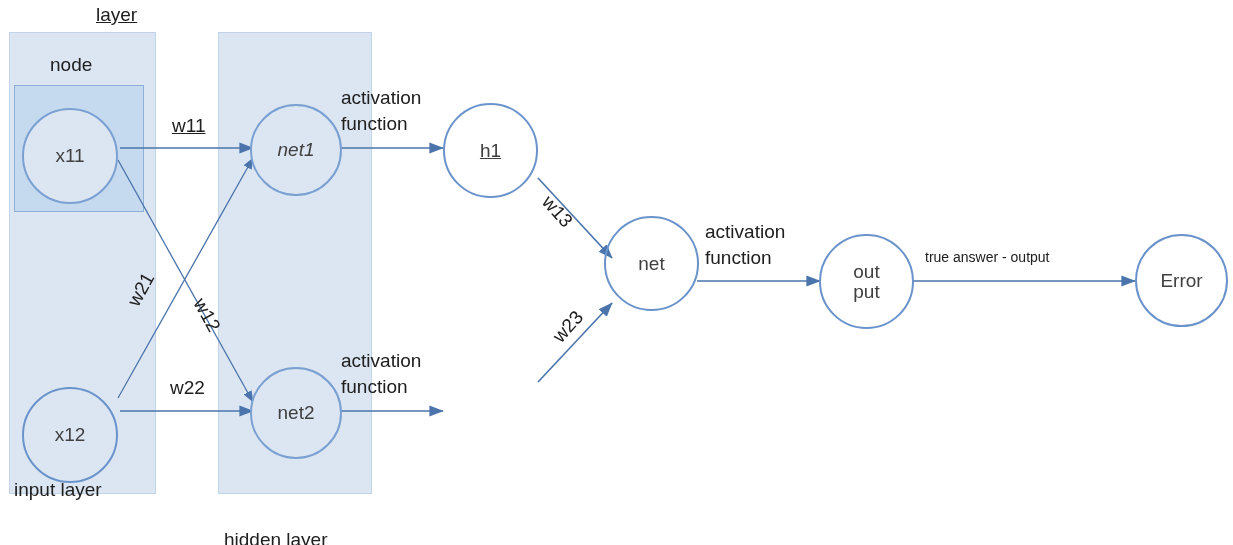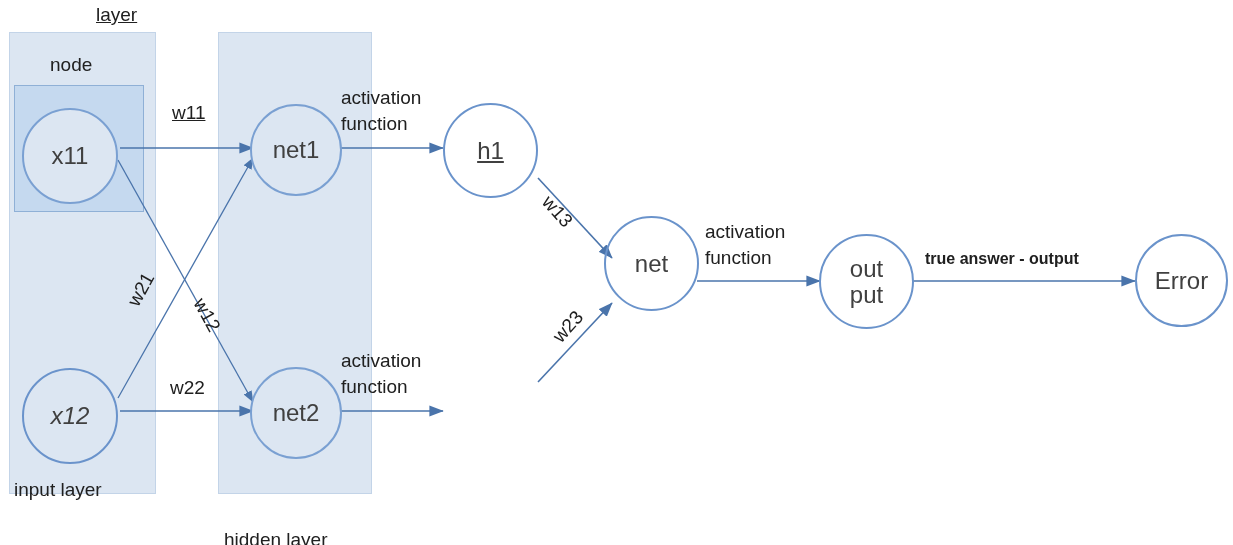--- a/index.html
+++ b/index.html
@@ -36,38 +36,37 @@
   .circle {
     position: absolute;
     border-radius: 50%;
     border: 2px solid #6a93cb;
     background: transparent;
     display: flex;
     align-items: center;
     justify-content: center;
     text-align: center;
     color: #404040;
-    font-size: 24px;
+    font-size: 19px;
     line-height: 1.05;
     box-sizing: border-box;
   }
   .circle.filled {
     background: #dce6f2;
     border-color: #7aa0d2;
   }
   .lbl {
     position: absolute;
     color: #202020;
     font-size: 19px;
     line-height: 1.1;
     white-space: pre;
   }
   .lbl.small {
-    font-size: 16px;
-    font-weight: bold;
+    font-size: 14px;
   }
   .rot {
     transform-origin: left top;
   }
 </style>
 </head>
 <body>
 
 <div id="canvas">
 
@@ -99,24 +98,24 @@
     <line x1="538" y1="382" x2="612" y2="303" stroke="#4a74ab" stroke-width="1.6" marker-end="url(#ah)"></line>
 
     <line x1="697" y1="281" x2="820" y2="281" stroke="#4a74ab" stroke-width="1.6" marker-end="url(#ah)"></line>
 
     <line x1="913" y1="281" x2="1135" y2="281" stroke="#4a74ab" stroke-width="1.6" marker-end="url(#ah)"></line>
   </svg>
 
   <div class="circle filled" style="left:22px; top:108px; width:96px; height:96px;">
     <span>x11</span>
   </div>
-  <div class="circle" style="left:22px; top:368px; width:96px; height:96px;font-style:italic;">
+  <div class="circle" style="left:22px; top:387px; width:96px; height:96px;">
     <span>x12</span>
   </div>
-  <div class="circle filled" style="left:250px; top:104px; width:92px; height:92px;">
+  <div class="circle filled" style="left:250px; top:104px; width:92px; height:92px;font-style:italic;">
     <span>net1</span>
   </div>
   <div class="circle filled" style="left:250px; top:367px; width:92px; height:92px;">
     <span>net2</span>
   </div>
   <div class="circle" style="left:443px; top:103px; width:95px; height:95px;text-decoration:underline;">
     <span>h1</span>
   </div>
   <div class="circle" style="left:604px; top:216px; width:95px; height:95px;">
     <span>net</span>
@@ -127,21 +126,21 @@
   </div>
   <div class="circle" style="left:1135px; top:234px; width:93px; height:93px;">
     <span>Error</span>
   </div>
 
   <div class="lbl" style="left:96px; top:5px;text-decoration:underline;">layer</div>
   <div class="lbl" style="left:50px; top:55px;text-align:right;">node</div>
   <div class="lbl" style="left:14px; top:480px;">input layer</div>
   <div class="lbl" style="left:224px; top:530px;">hidden layer</div>
 
-  <div class="lbl" style="left:172px; top:103px;text-decoration:underline;">w11</div>
+  <div class="lbl" style="left:172px; top:116px;text-decoration:underline;">w11</div>
   <div class="lbl" style="left:170px; top:378px;">w22</div>
 
   <div class="lbl rot" style="left:124px; top:300px; transform: rotate(-61deg);">w21</div>
   <div class="lbl rot" style="left:207px; top:295px; transform: rotate(61deg);">w12</div>
   <div class="lbl rot" style="left:553px; top:192px; transform: rotate(48deg);">w13</div>
   <div class="lbl rot" style="left:549px; top:333px; transform: rotate(-48deg);">w23</div>
 
   <div class="lbl" style="left:341px; top:88px;">activation</div>
   <div class="lbl" style="left:341px; top:114px;">function</div>
 

